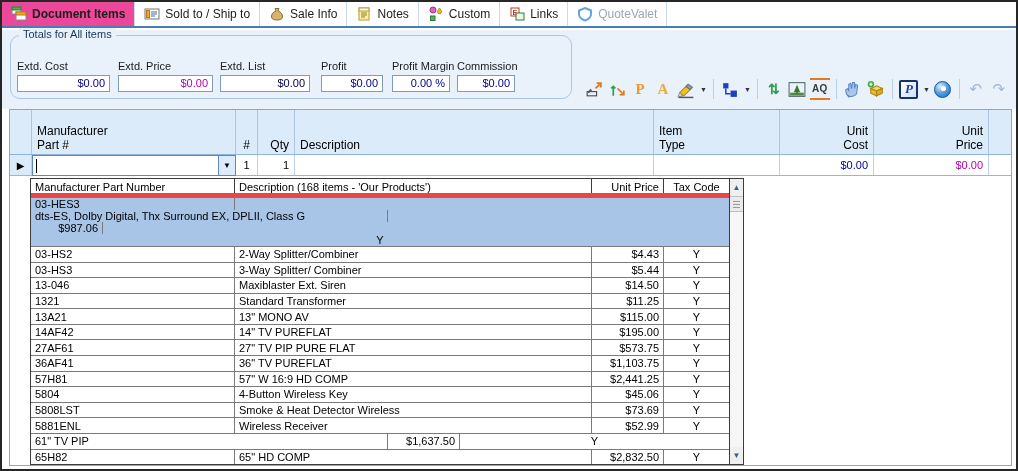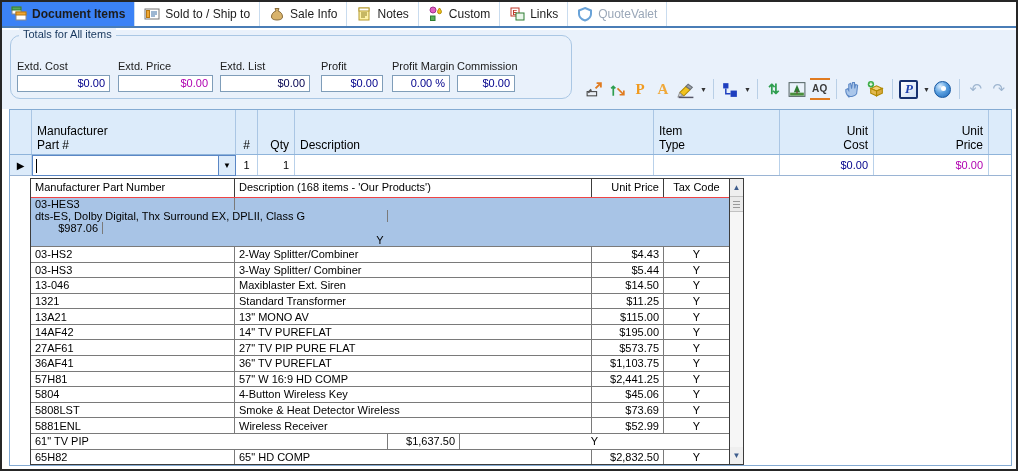--- a/index.html
+++ b/index.html
@@ -5,21 +5,21 @@
   html,body{margin:0;padding:0;background:#9aa5b1;}
   *{box-sizing:border-box;}
   .window{position:relative;width:1018px;height:471px;border:2px solid #262626;background:#ffffff;
           font-family:"Liberation Sans",sans-serif;overflow:hidden;}
 
   
   .tabstrip{position:absolute;left:0;top:0;right:0;height:26px;background:#ffffff;
             display:flex;align-items:stretch;border-bottom:2px solid #4a7db6;}
   .tab{display:flex;align-items:center;gap:5px;padding:0 9px;border-right:1px solid #c9dcef;
        font-size:12px;color:#1c1c1c;background:#fff;cursor:default;white-space:nowrap;}
-  .tab.active{font-weight:bold;background:#3b82f6;}
+  .tab.active{font-weight:bold;background:#ec4899;}
   .tab.disabled{color:#9aa7b8;}
   .tico{width:16px;height:16px;display:inline-block;flex:none;}
   .tico svg{display:block;}
 
   
   .topbg{position:absolute;left:0;top:28px;right:0;height:79px;background:#e9f1fb;}
 
   
   .groupbox{position:absolute;left:8px;top:5px;width:562px;height:64px;
             border:1px solid #aac7e4;border-radius:10px;}
@@ -64,21 +64,21 @@
   .combo{flex:1;height:21px;border:1px solid #5b87c5;display:flex;background:#fff;}
   .combo-text{flex:1;position:relative;}
   .caret{position:absolute;left:3px;top:3px;width:1px;height:14px;background:#000;}
   .combo-btn{width:17px;background:#dcebfa;border-left:1px solid #5b87c5;display:flex;
              align-items:center;justify-content:center;font-size:8px;color:#000;}
 
   
   .dropdown{position:absolute;left:28px;top:69px;width:714px;height:287px;border:1px solid #3c3c3c;
             background:#fff;display:flex;}
   .dd-main{flex:1;display:flex;flex-direction:column;min-width:0;}
-  .dd-head{display:flex;height:19px;border-bottom:1px solid #ef4444;font-size:11px;color:#000;flex:none;}
+  .dd-head{display:flex;height:19px;border-bottom:5px solid #ef4444;font-size:11px;color:#000;flex:none;}
   .dd-head .c{border-right:1px solid #3c3c3c;padding:2px 4px;white-space:nowrap;overflow:hidden;}
   .dd-rows{flex:1;display:flex;flex-direction:column;}
   .dd-row{flex:1;display:flex;border-bottom:1px solid #7a7a7a;font-size:11px;color:#000;}
   .dd-row:last-child{border-bottom:none;}
   .dd-row .c{border-right:1px solid #7a7a7a;display:flex;align-items:center;white-space:nowrap;overflow:hidden;}
   .c1{width:204px;flex:none;padding-left:4px;}
   .c2{width:357px;flex:none;padding-left:4px;}
   .c3{width:72px;flex:none;justify-content:flex-end;padding-right:4px;text-align:right;}
   .dd-head .c3{text-align:right;display:flex;justify-content:flex-end;}
   .c4{flex:1;justify-content:center;text-align:center;border-right:none !important;}

